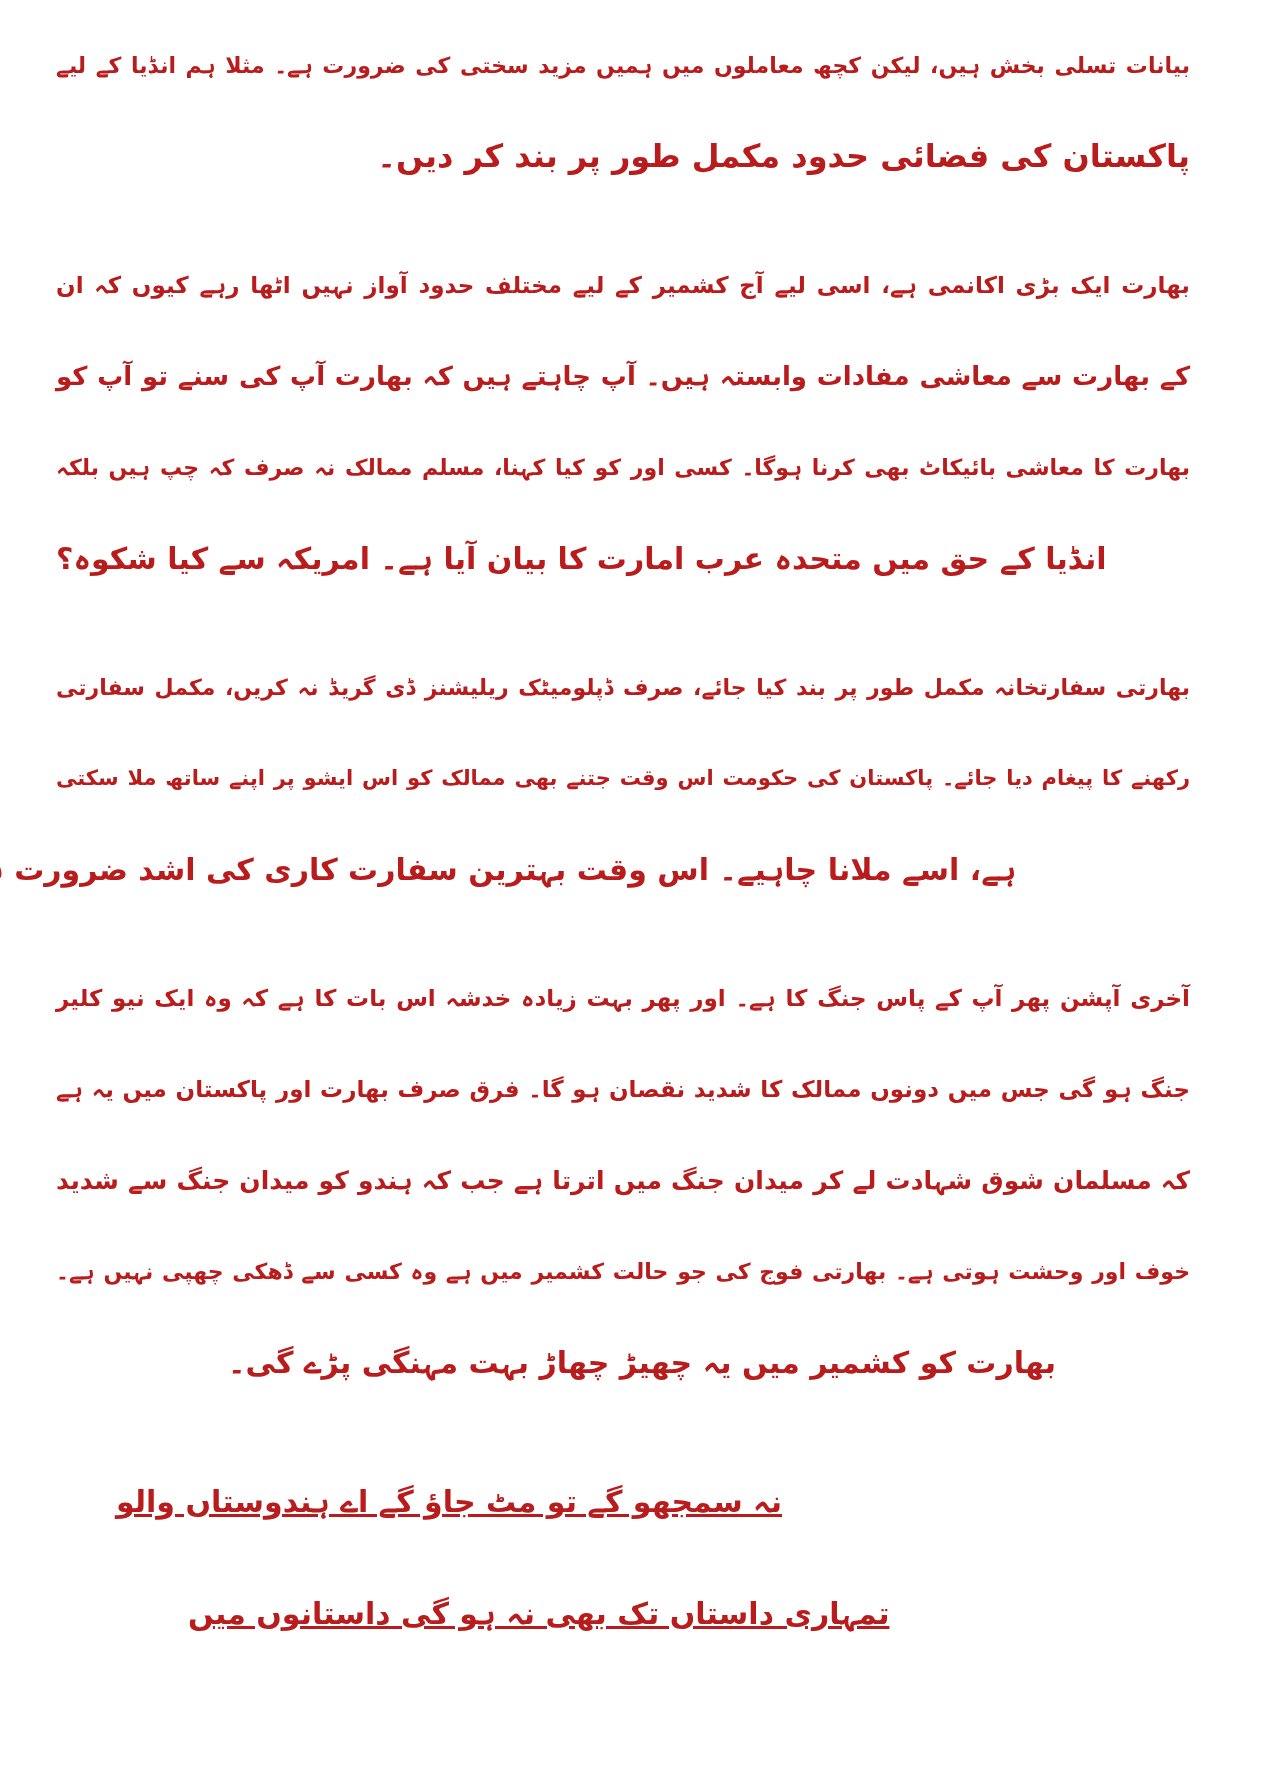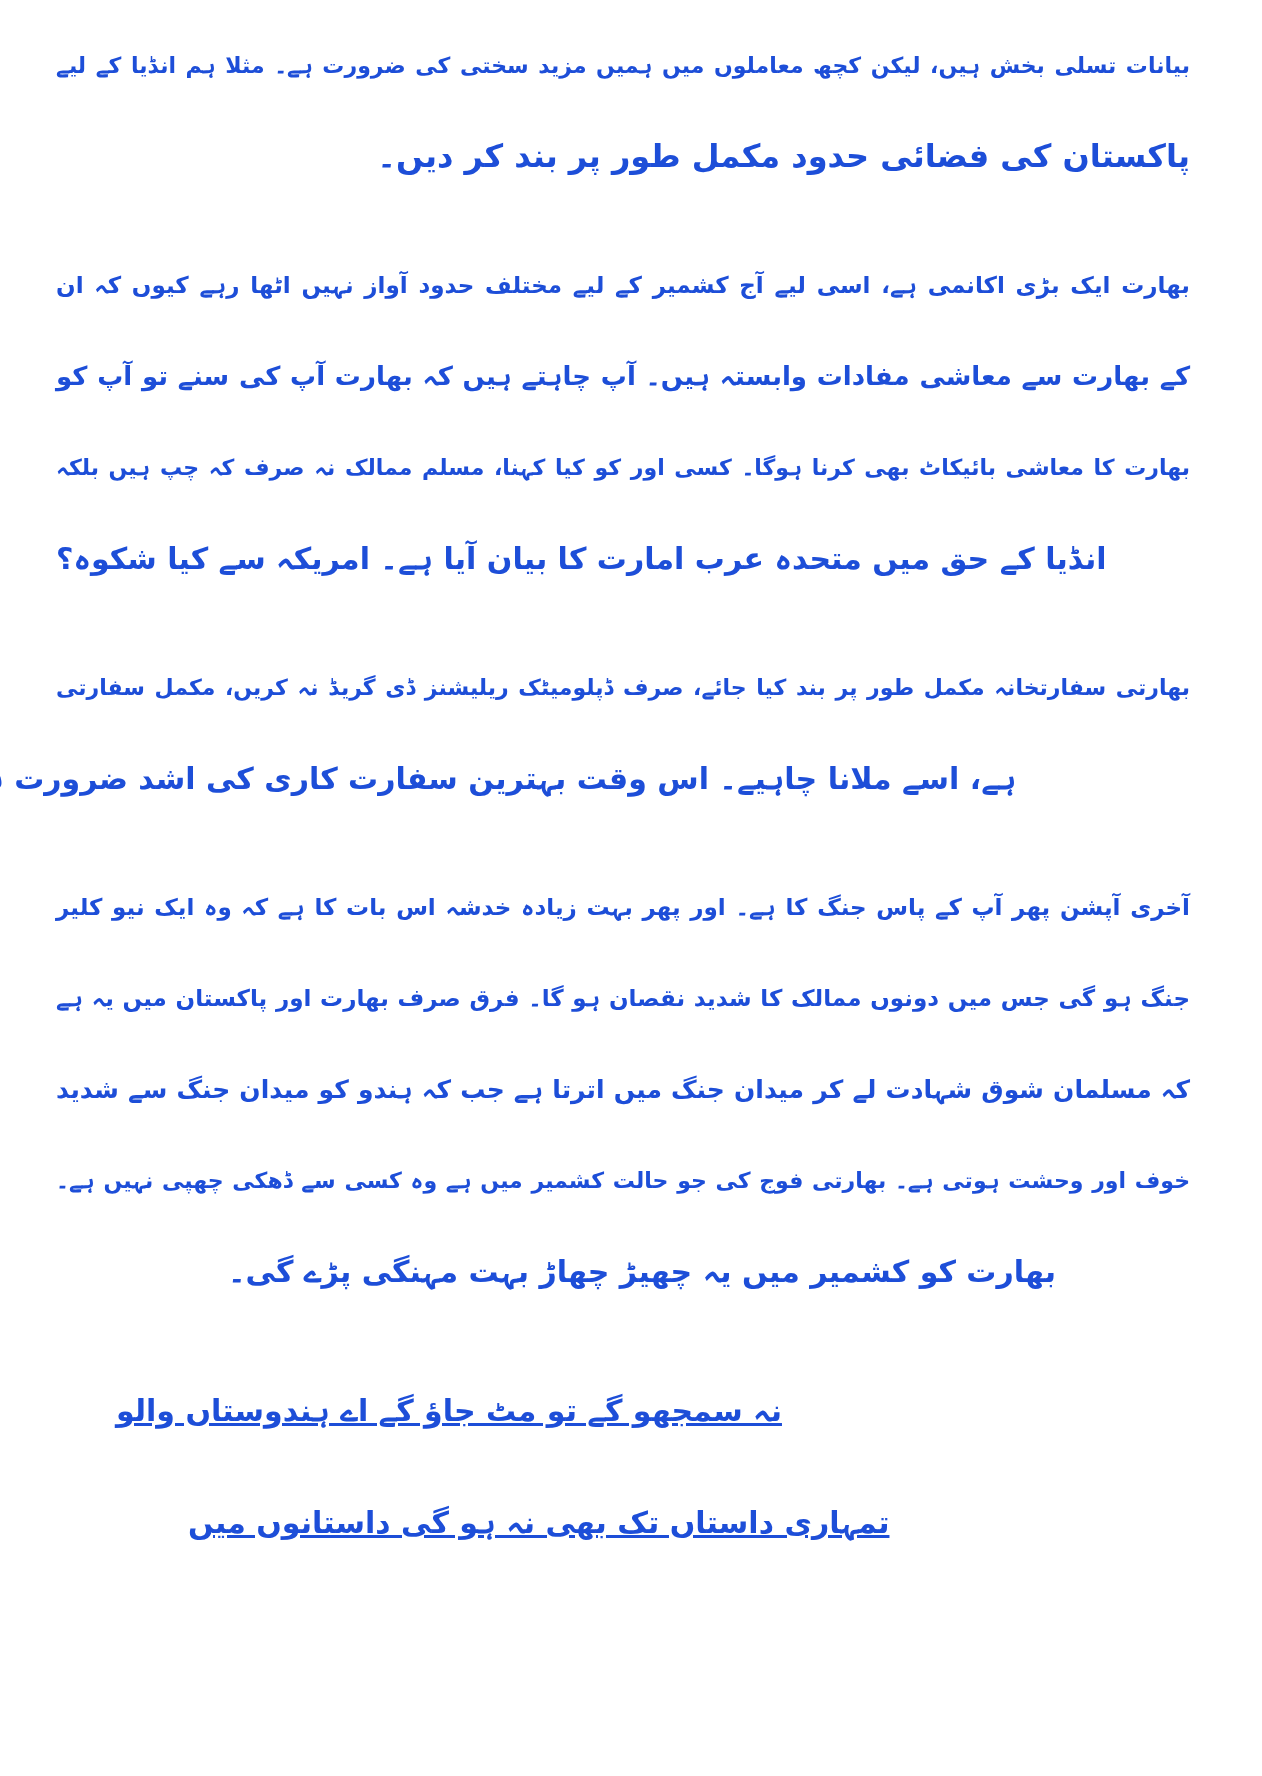--- a/index.html
+++ b/index.html
@@ -14,21 +14,21 @@
   }
   .page {
     box-sizing: border-box;
     width: 1262px;
     height: 1776px;
     padding: 20px 72px 0 56px;
     direction: rtl;
     unicode-bidi: embed;
     font-family: "DejaVu Sans", sans-serif;
     font-weight: 700;
-    color: #1d4ed8;
+    color: #b91c1c;
     background: #ffffff;
   }
   .para { margin: 0 0 38px 0; }
   .line {
     font-size: 30px;
     line-height: 91px;
     white-space: normal;
   }
   
   .j {
@@ -58,20 +58,21 @@
 
   <div class="para">
     <div class="line j" style="font-size: 23px;">بھارت ایک بڑی اکانمی ہے، اسی لیے آج کشمیر کے لیے مختلف حدود آواز نہیں اٹھا رہے کیوں کہ ان</div>
     <div class="line j" style="font-size: 26px;">کے بھارت سے معاشی مفادات وابستہ ہیں۔ آپ چاہتے ہیں کہ بھارت آپ کی سنے تو آپ کو</div>
     <div class="line j" style="font-size: 22px;">بھارت کا معاشی بائیکاٹ بھی کرنا ہوگا۔ کسی اور کو کیا کہنا، مسلم ممالک نہ صرف کہ چپ ہیں بلکہ</div>
     <div class="line c" style="font-size: 30px;">انڈیا کے حق میں متحدہ عرب امارت کا بیان آیا ہے۔ امریکہ سے کیا شکوہ؟</div>
   </div>
 
   <div class="para">
     <div class="line j" style="font-size: 22px;">بھارتی سفارتخانہ مکمل طور پر بند کیا جائے، صرف ڈپلومیٹک ریلیشنز ڈی گریڈ نہ کریں، مکمل سفارتی</div>
+    <div class="line j" style="font-size: 21px;">رکھنے کا پیغام دیا جائے۔ پاکستان کی حکومت اس وقت جتنے بھی ممالک کو اس ایشو پر اپنے ساتھ ملا سکتی</div>
     <div class="line c off-l105" style="font-size: 30px;">ہے، اسے ملانا چاہیے۔ اس وقت بہترین سفارت کاری کی اشد ضرورت ہے۔</div>
   </div>
 
   <div class="para">
     <div class="line j" style="font-size: 23px;">آخری آپشن پھر آپ کے پاس جنگ کا ہے۔ اور پھر بہت زیادہ خدشہ اس بات کا ہے کہ وہ ایک نیو کلیر</div>
     <div class="line j" style="font-size: 23px;">جنگ ہو گی جس میں دونوں ممالک کا شدید نقصان ہو گا۔ فرق صرف بھارت اور پاکستان میں یہ ہے</div>
     <div class="line j" style="font-size: 25px;">کہ مسلمان شوق شہادت لے کر میدان جنگ میں اترتا ہے جب کہ ہندو کو میدان جنگ سے شدید</div>
     <div class="line j" style="font-size: 22px;">خوف اور وحشت ہوتی ہے۔ بھارتی فوج کی جو حالت کشمیر میں ہے وہ کسی سے ڈھکی چھپی نہیں ہے۔</div>
     <div class="line c off-r172" style="font-size: 30px;">بھارت کو کشمیر میں یہ چھیڑ چھاڑ بہت مہنگی پڑے گی۔</div>
   </div>

